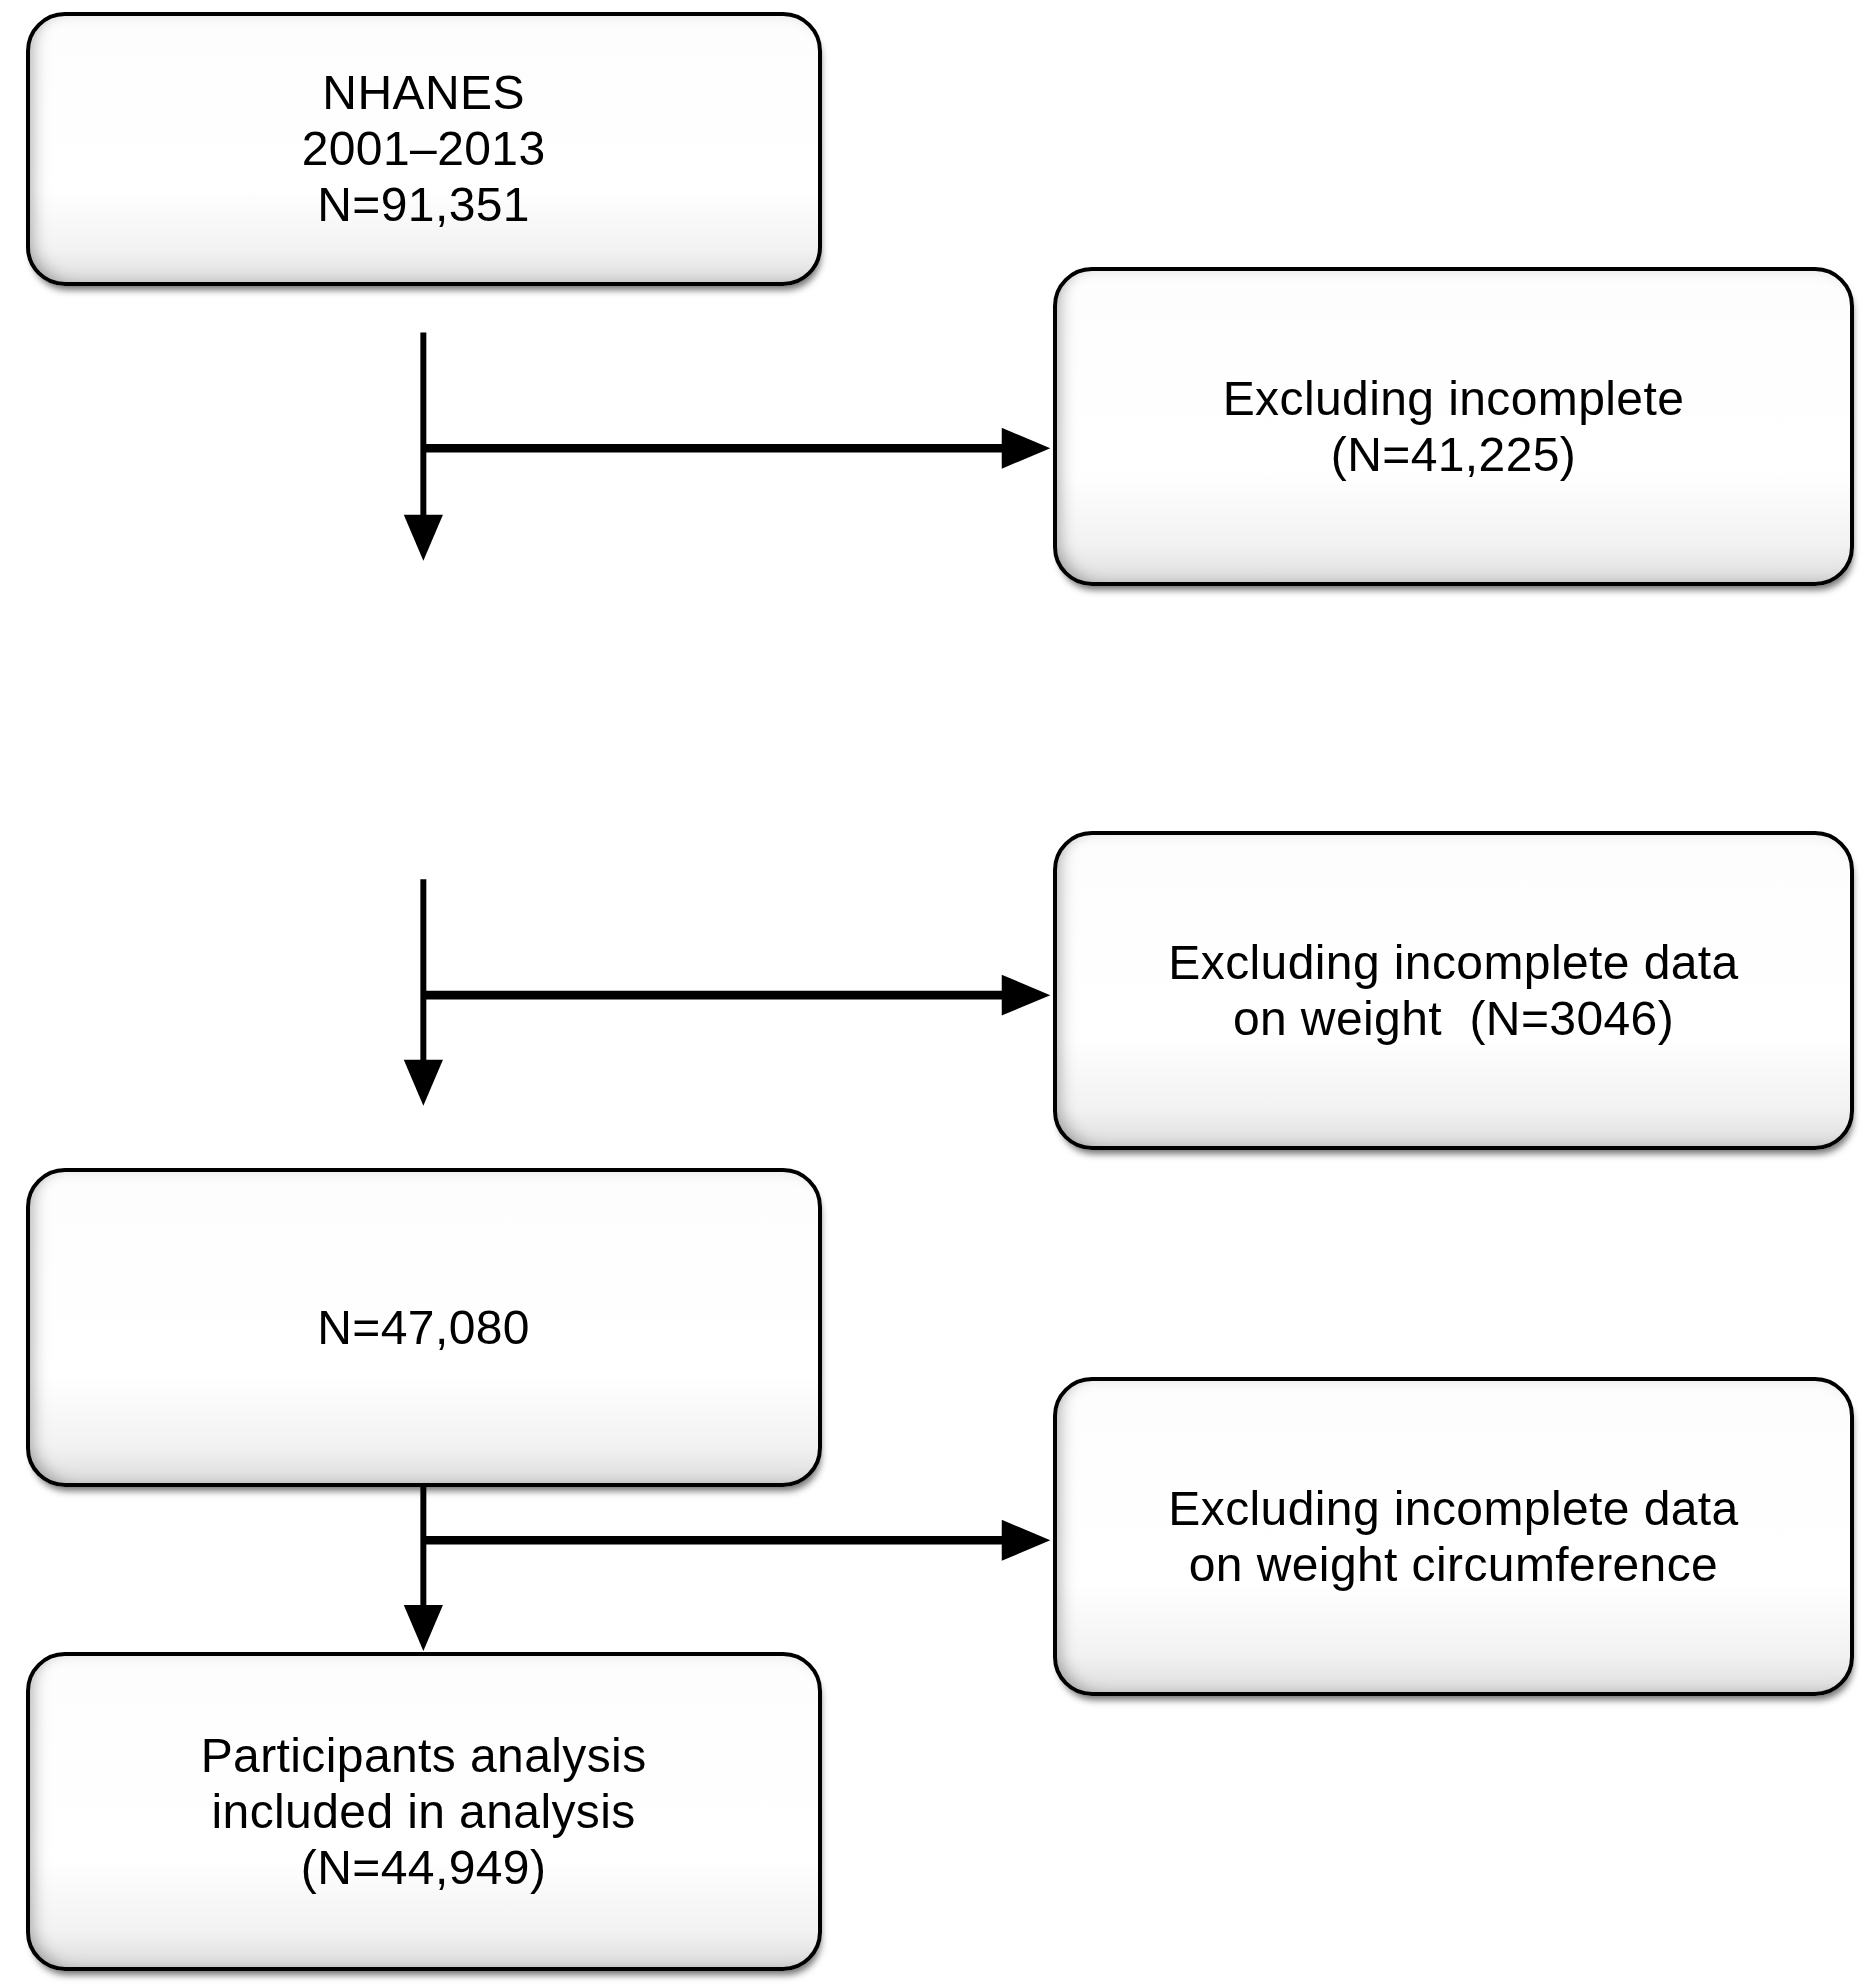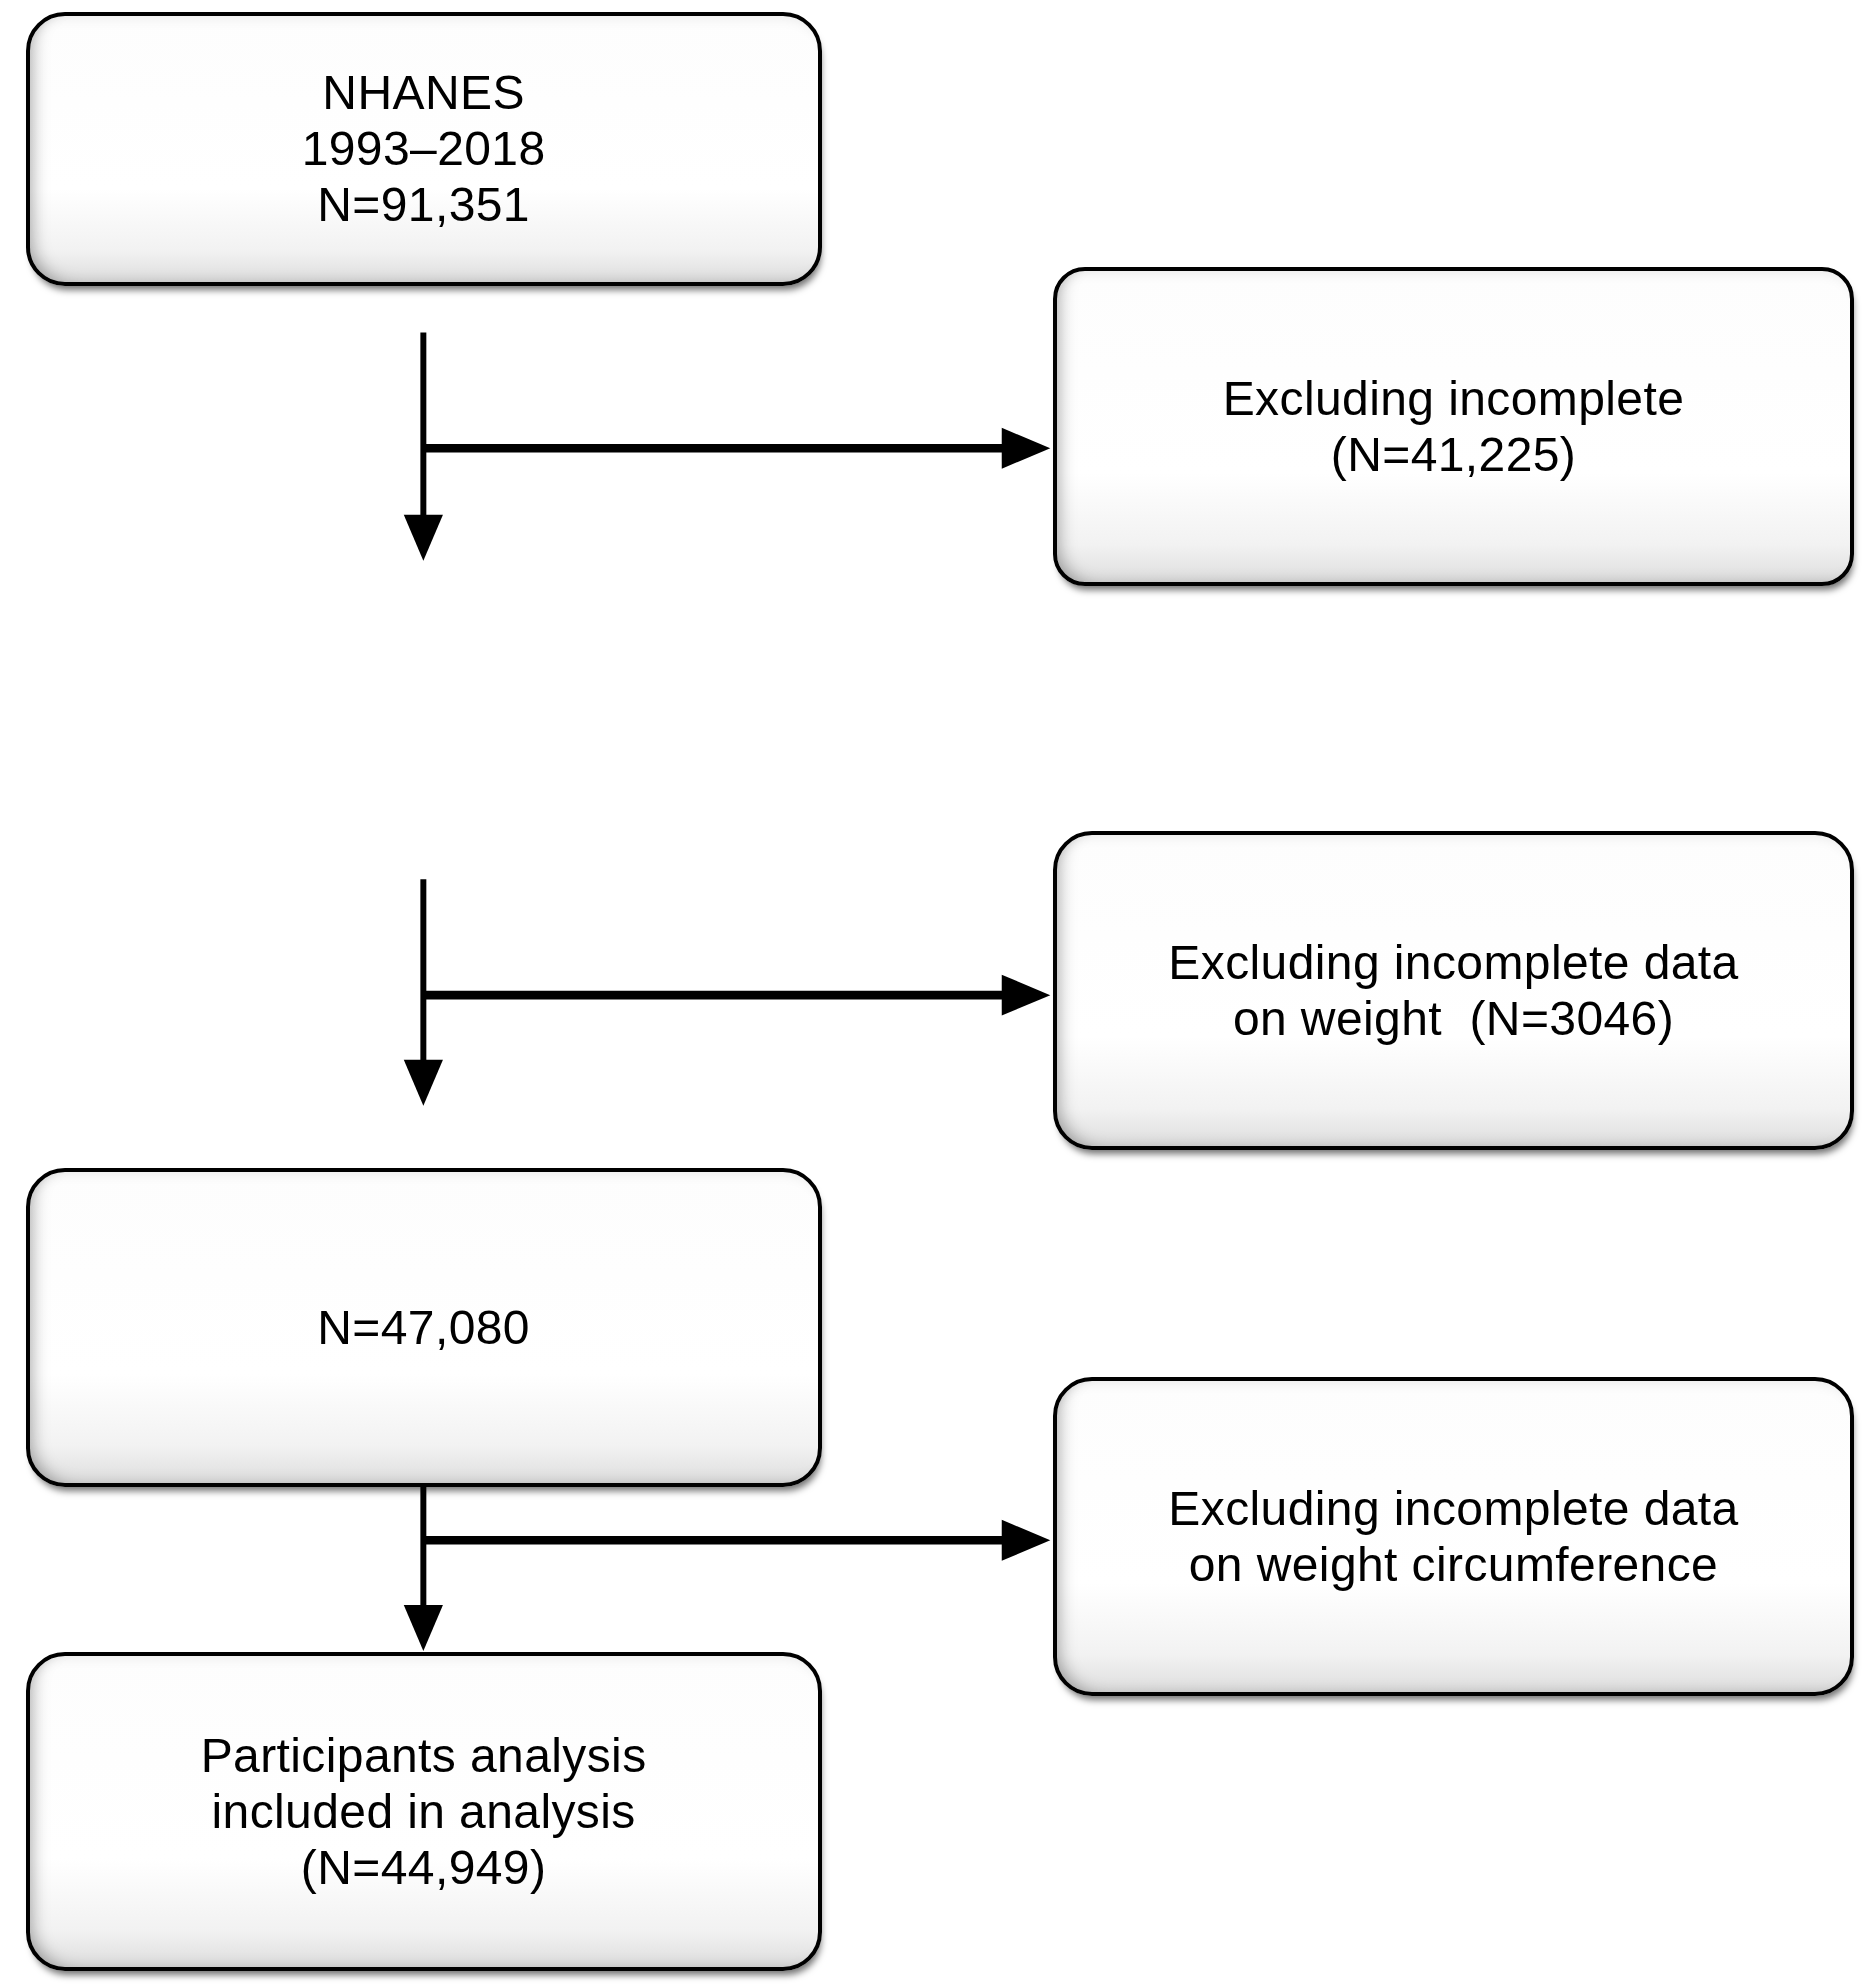--- a/index.html
+++ b/index.html
@@ -32,21 +32,21 @@
     color: #000000;
     letter-spacing: 0.4px;
     white-space: nowrap;
   }
   
   .b-initial        { left: 25.6px;   top: 12px;   width: 796px; height: 274px; }
   .b-after-emph     { left: 25.6px;   top: 561px;  width: 796px; height: 319px; }
   .b-after-weight   { left: 25.6px;   top: 1168px; width: 796px; height: 319px; }
   .b-final          { left: 25.6px;   top: 1652px; width: 796px; height: 319px; }
   
-  .b-excl-emph      { left: 1053px; top: 267px;  width: 801px; height: 319px; border-radius: 32px; }
+  .b-excl-emph      { left: 1053px; top: 267px;  width: 801px; height: 319px; }
   .b-excl-weight    { left: 1053px; top: 831px;  width: 801px; height: 319px; }
   .b-excl-waist     { left: 1053px; top: 1377px; width: 801px; height: 319px; }
 
   #connectors {
     position: absolute;
     left: 0; top: 0;
     width: 1874px;
     height: 1986px;
     pointer-events: none;
   }
@@ -85,21 +85,21 @@
 
     <g>
       <line x1="497" y1="1808" x2="1180" y2="1808" stroke="#000" stroke-width="10"></line>
       <polygon points="1176,1784 1176,1832 1233,1808" fill="#000"></polygon>
     </g>
   </svg>
 
   <div class="box b-initial">
     <div class="txt">
       <div>NHANES</div>
-      <div>1993–2018</div>
+      <div>2001–2013</div>
       <div>N=91,351</div>
     </div>
   </div>
 
 
   <div class="box b-after-weight">
     <div class="txt">
       <div>N=47,080</div>
     </div>
   </div>

